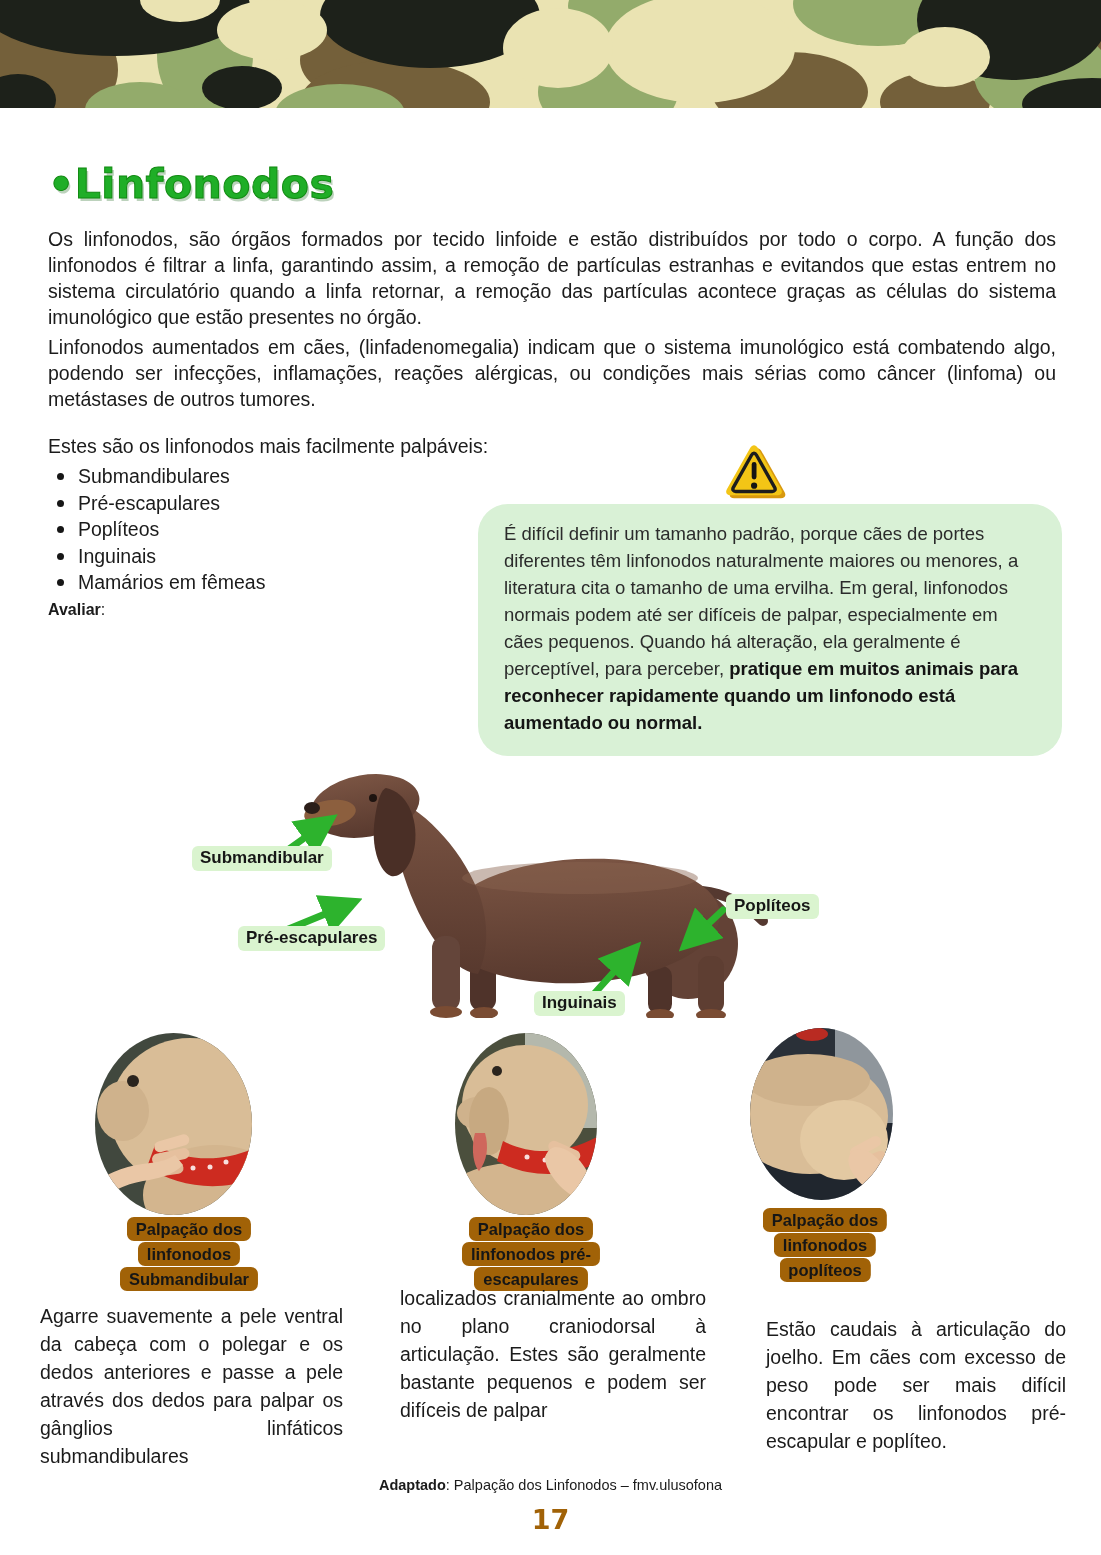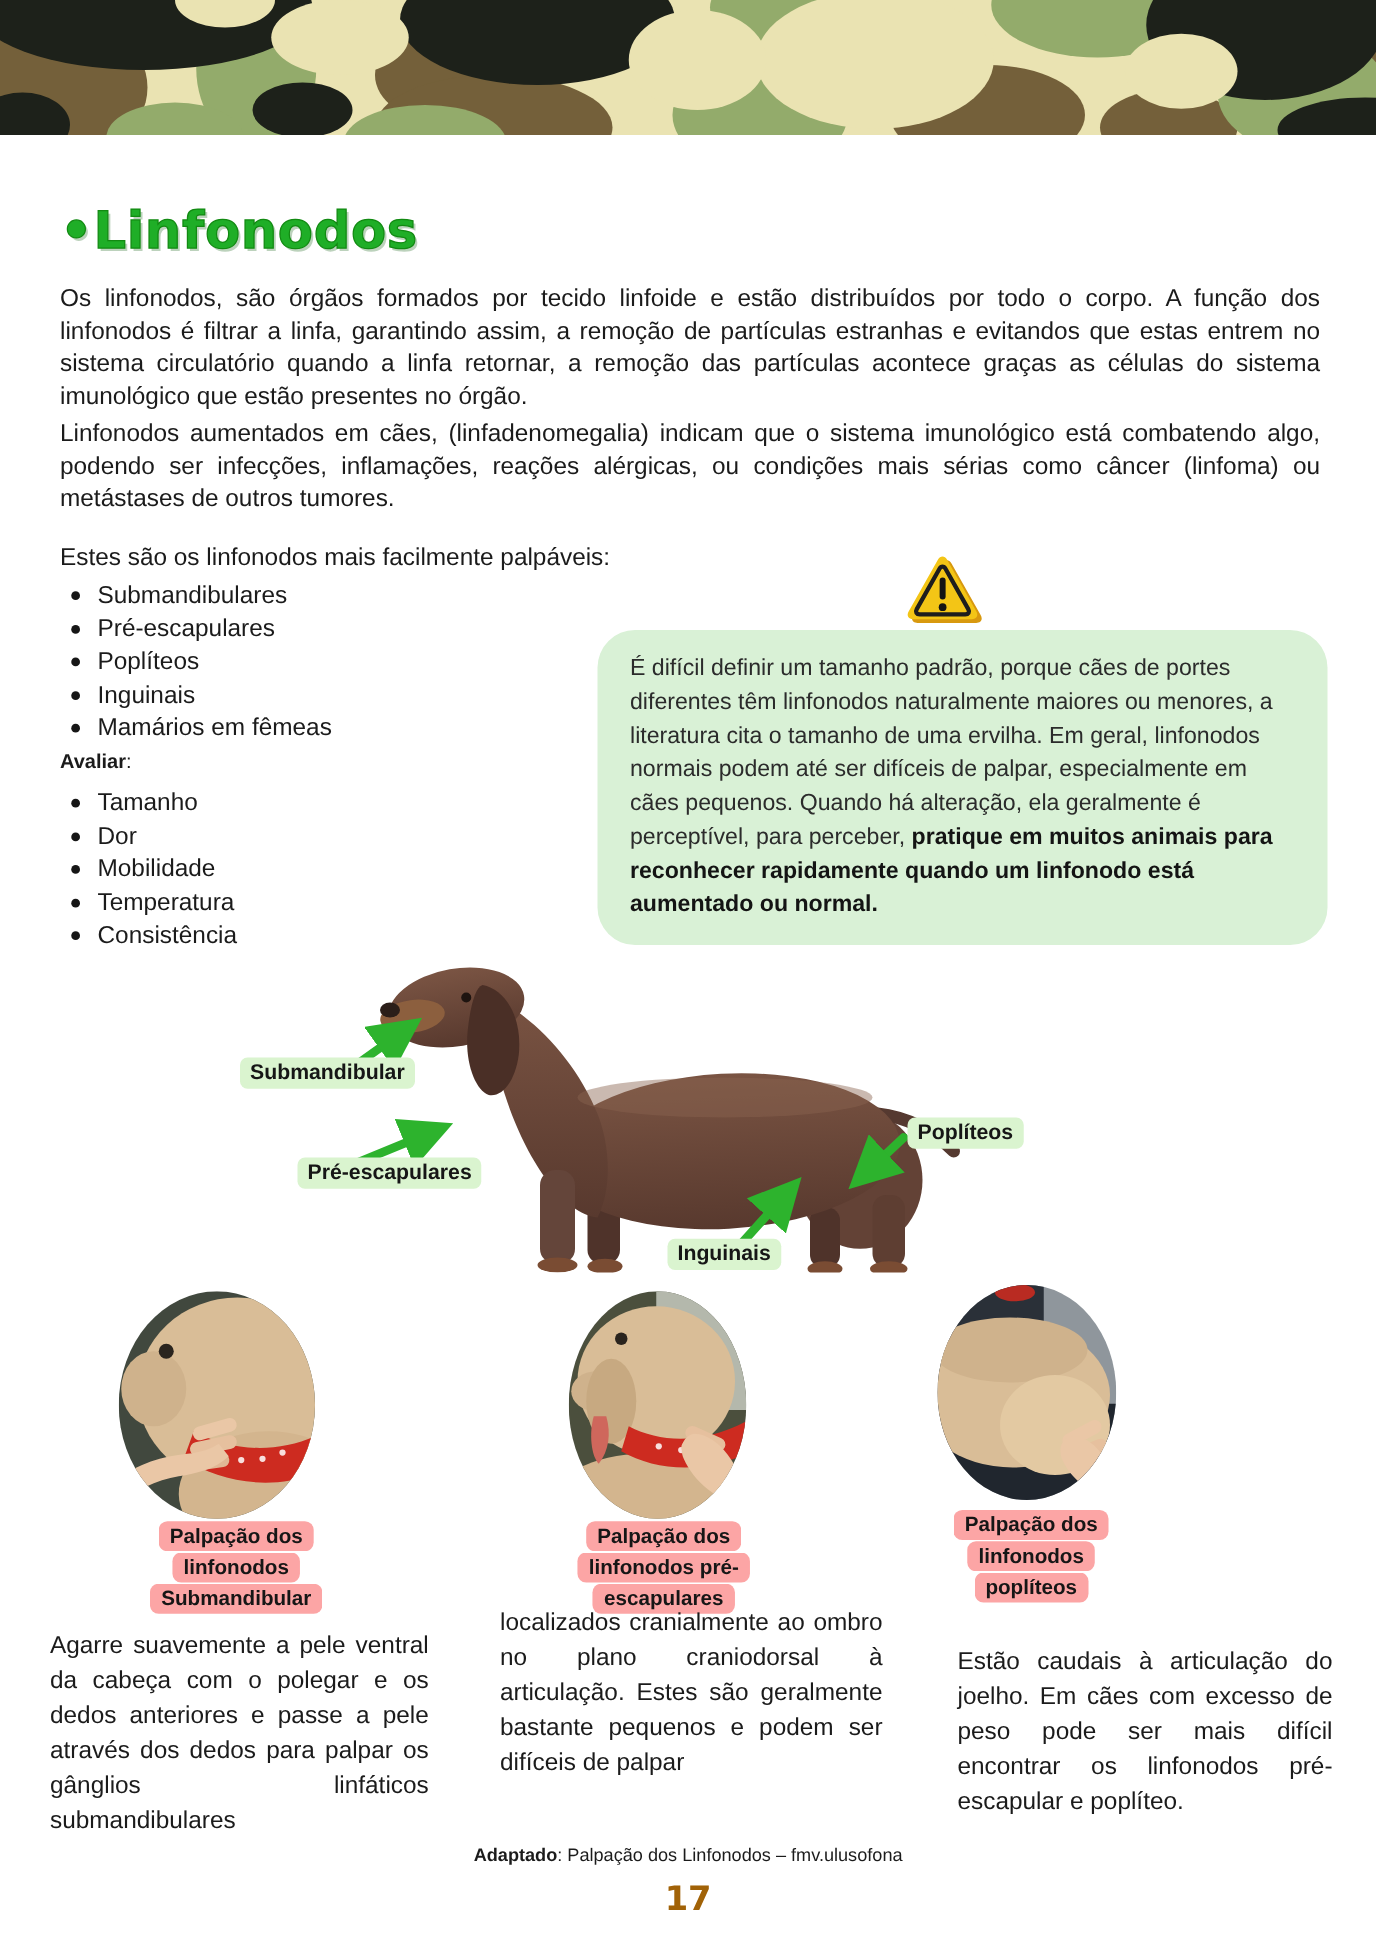--- a/index.html
+++ b/index.html
@@ -32,21 +32,21 @@
   .arrows{position:absolute;left:0;top:0;width:730px;height:272px;}
   .chip{position:absolute;background:#daf4cf;border-radius:6px;padding:2px 8px 3px;
         font-weight:700;font-size:17px;color:#161616;white-space:nowrap;}
   .chip-sub{left:42px;top:88px;}
   .chip-pre{left:88px;top:168px;}
   .chip-pop{left:576px;top:136px;}
   .chip-ing{left:384px;top:233px;}
   .fig{position:absolute;}
   .caption{position:absolute;transform:translateX(-50%);width:max-content;max-width:190px;
            text-align:center;font-weight:700;font-size:16.5px;line-height:1.5;color:#161616;}
-  .caption span{background:#fca5a5;padding:3px 9px;border-radius:7px;white-space:pre-line;
+  .caption span{background:#a16207;padding:3px 9px;border-radius:7px;white-space:pre-line;
                 -webkit-box-decoration-break:clone;box-decoration-break:clone;}
   .cap1{left:189px;top:1217px;}
   .cap2{left:531px;top:1217px;}
   .cap3{left:825px;top:1208px;}
   .col{position:absolute;font-size:19.5px;line-height:28px;text-align:justify;margin:0;}
   .c1{left:40px;top:1302px;width:303px;}
   .c2{left:400px;top:1264px;width:306px;margin-top:20px;}
   .c3{left:766px;top:1315px;width:300px;}
   .footer{position:absolute;left:0;right:0;top:1477px;text-align:center;font-size:14.5px;
           color:#1b1b1b;margin:0;}
@@ -106,27 +106,20 @@
   <p class="body palp-head">Estes são os linfonodos mais facilmente palpáveis:</p>
   <ul class="blist ul-palp">
     <li><span>Submandibulares</span></li>
     <li><span>Pré-escapulares</span></li>
     <li><span>Poplíteos</span></li>
     <li><span>Inguinais</span></li>
     <li><span>Mamários em fêmeas</span></li>
   </ul>
 
   <p class="body avaliar"><span class="b">Avaliar</span><span>:</span></p>
-  <ul class="blist ul-aval">
-    <li><span>Tamanho</span></li>
-    <li><span>Dor</span></li>
-    <li><span>Mobilidade</span></li>
-    <li><span>Temperatura</span></li>
-    <li><span>Consistência</span></li>
-  </ul>
 
   <div class="warn">
     <svg width="64" height="63" viewBox="0 0 64 62">
       <path d="M30.3,8.2 c2-3.4 5.4-3.4 7.4,0 L61,49.5 c2,3.4 0.4,6.3-3.6,6.3 H10.6 c-4,0-5.6-2.9-3.6-6.3 Z" fill="#d8990f" transform="translate(1.5,1)"></path>
       <path d="M28.3,6.2 c2-3.4 5.4-3.4 7.4,0 L59,47.5 c2,3.4 0.4,6.3-3.6,6.3 H8.6 c-4,0-5.6-2.9-3.6-6.3 Z" fill="#f3c516"></path>
       <path d="M29.6,13.5 c1.3-2.3 3.5-2.3 4.8,0 L52.6,45.8 c1.3,2.3 0.2,4.2-2.4,4.2 H13.8 c-2.6,0-3.7-1.9-2.4-4.2 Z" fill="none" stroke="#1d1d1d" stroke-width="3.4" stroke-linejoin="round"></path>
       <rect x="29.7" y="20.5" width="4.8" height="17.5" rx="2.4" fill="#141414"></rect>
       <circle cx="32.1" cy="44.2" r="3.1" fill="#141414"></circle>
     </svg>
   </div>

